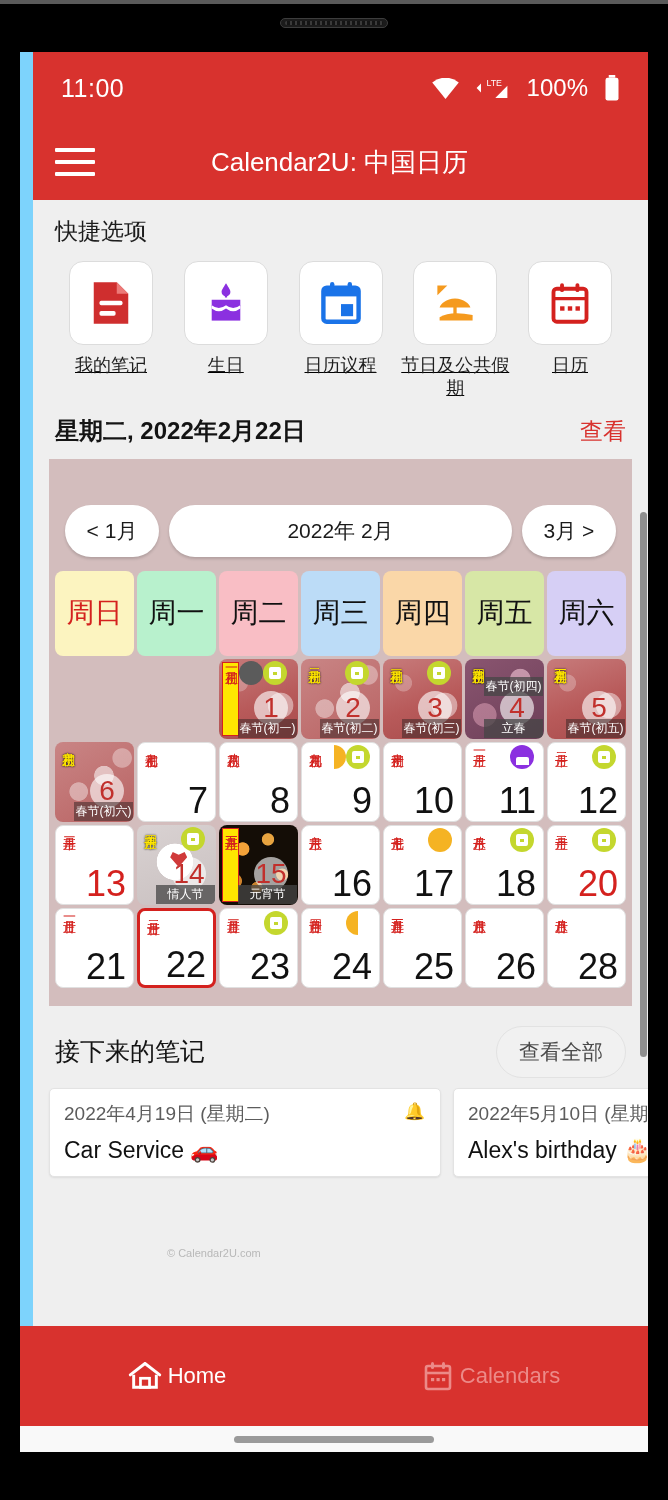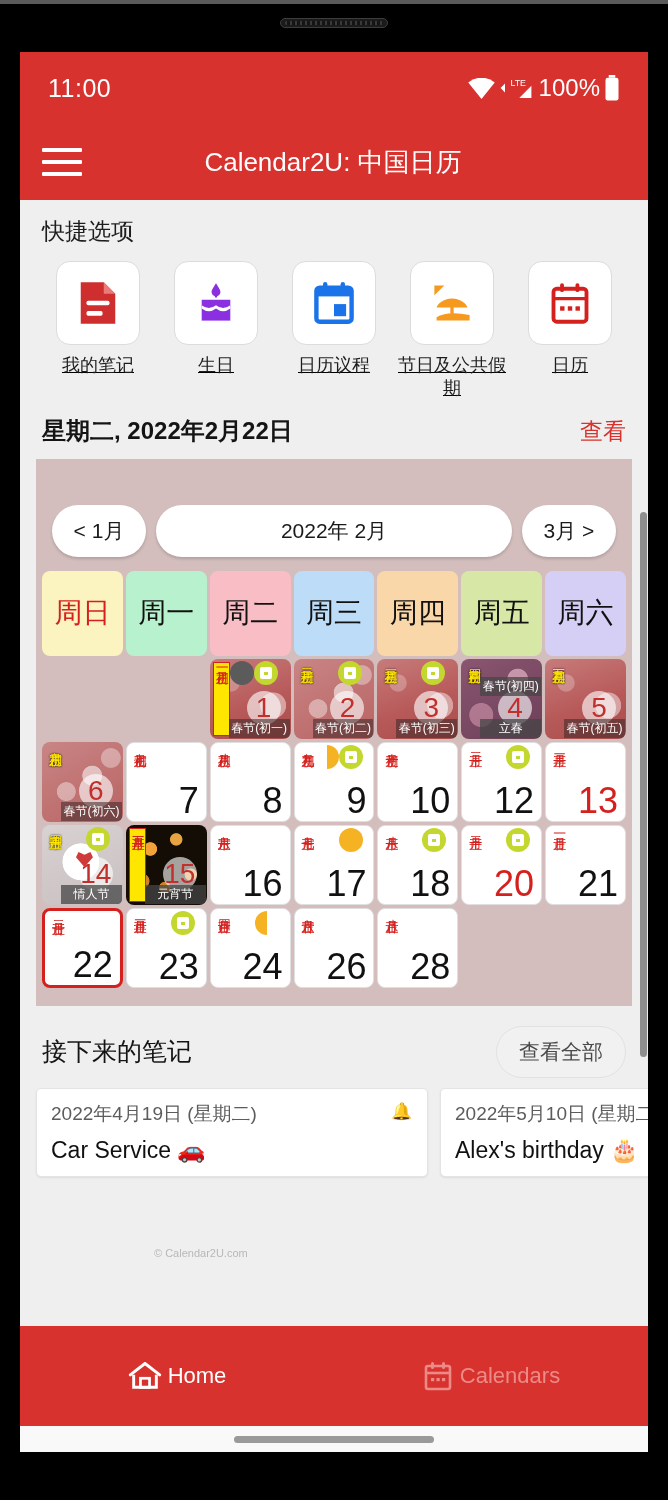--- a/index.html
+++ b/index.html
@@ -33,33 +33,34 @@
   #speaker::after {
     content: ""; position: absolute; inset: 2px 4px;
     background: repeating-linear-gradient(to right, #3a3a3a 0 2px, #141414 2px 5px);
     border-radius: 4px;
   }
   #screen {
     position: absolute; top: 52px; left: 20px;
     width: 628px; height: 1400px;
     background: #7dd3fc;
     overflow: hidden;
+    padding-left: 13px;
   }
   #bezel-bottom {
     position: absolute; top: 1452px; left: 0; width: 668px; height: 48px; background: #000;
   }
 
   
   #statusbar {
     position: relative; height: 72px; background: #d8322e;
     display: flex; align-items: center; justify-content: space-between;
     padding: 0 28px;
   }
   #clock { color: #fff; font-size: 25px; letter-spacing: .5px; }
-  #status-icons { display: flex; align-items: center; gap: 4px; color: #fff; }
+  #status-icons { display: flex; align-items: center; gap: 16px; color: #fff; }
   .si { display: block; }
   #battery-pct { color: #fff; font-size: 24px; margin-left: 2px; }
 
   
   #appbar {
     height: 76px; background: #d8322e;
     display: flex; align-items: center; padding: 0 22px;
   }
   #hamburger { width: 40px; height: 28px; display: flex; flex-direction: column;
     justify-content: space-between; cursor: pointer; }
@@ -457,20 +458,27 @@
               <div class="evt moon-wane c1"></div>
               <div class="evt icon-note c2">
                 <i></i>
               </div>
             </div>
             <div class="cell">
               <div class="lunar">正月初十</div>
               <div class="daynum">10</div>
             </div>
             <div class="cell">
+              <div class="lunar">正月十一</div>
+              <div class="daynum">11</div>
+              <div class="evt icon-cake c2">
+                <i></i>
+              </div>
+            </div>
+            <div class="cell">
               <div class="lunar">正月十二</div>
               <div class="daynum">12</div>
               <div class="evt icon-note c2">
                 <i></i>
               </div>
             </div>
             <div class="cell">
               <div class="lunar">正月十三</div>
               <div class="daynum red">13</div>
             </div>
@@ -522,20 +530,24 @@
               <div class="lunar">正月廿三</div>
               <div class="daynum">23</div>
               <div class="evt icon-note c2">
                 <i></i>
               </div>
             </div>
             <div class="cell">
               <div class="lunar">正月廿四</div>
               <div class="daynum">24</div>
               <div class="evt moon-half c2"></div>
+            </div>
+            <div class="cell">
+              <div class="lunar">正月廿五</div>
+              <div class="daynum">25</div>
             </div>
             <div class="cell">
               <div class="lunar">正月廿六</div>
               <div class="daynum">26</div>
             </div>
             <div class="cell">
               <div class="lunar">正月廿八</div>
               <div class="daynum">28</div>
             </div>
           </div>

